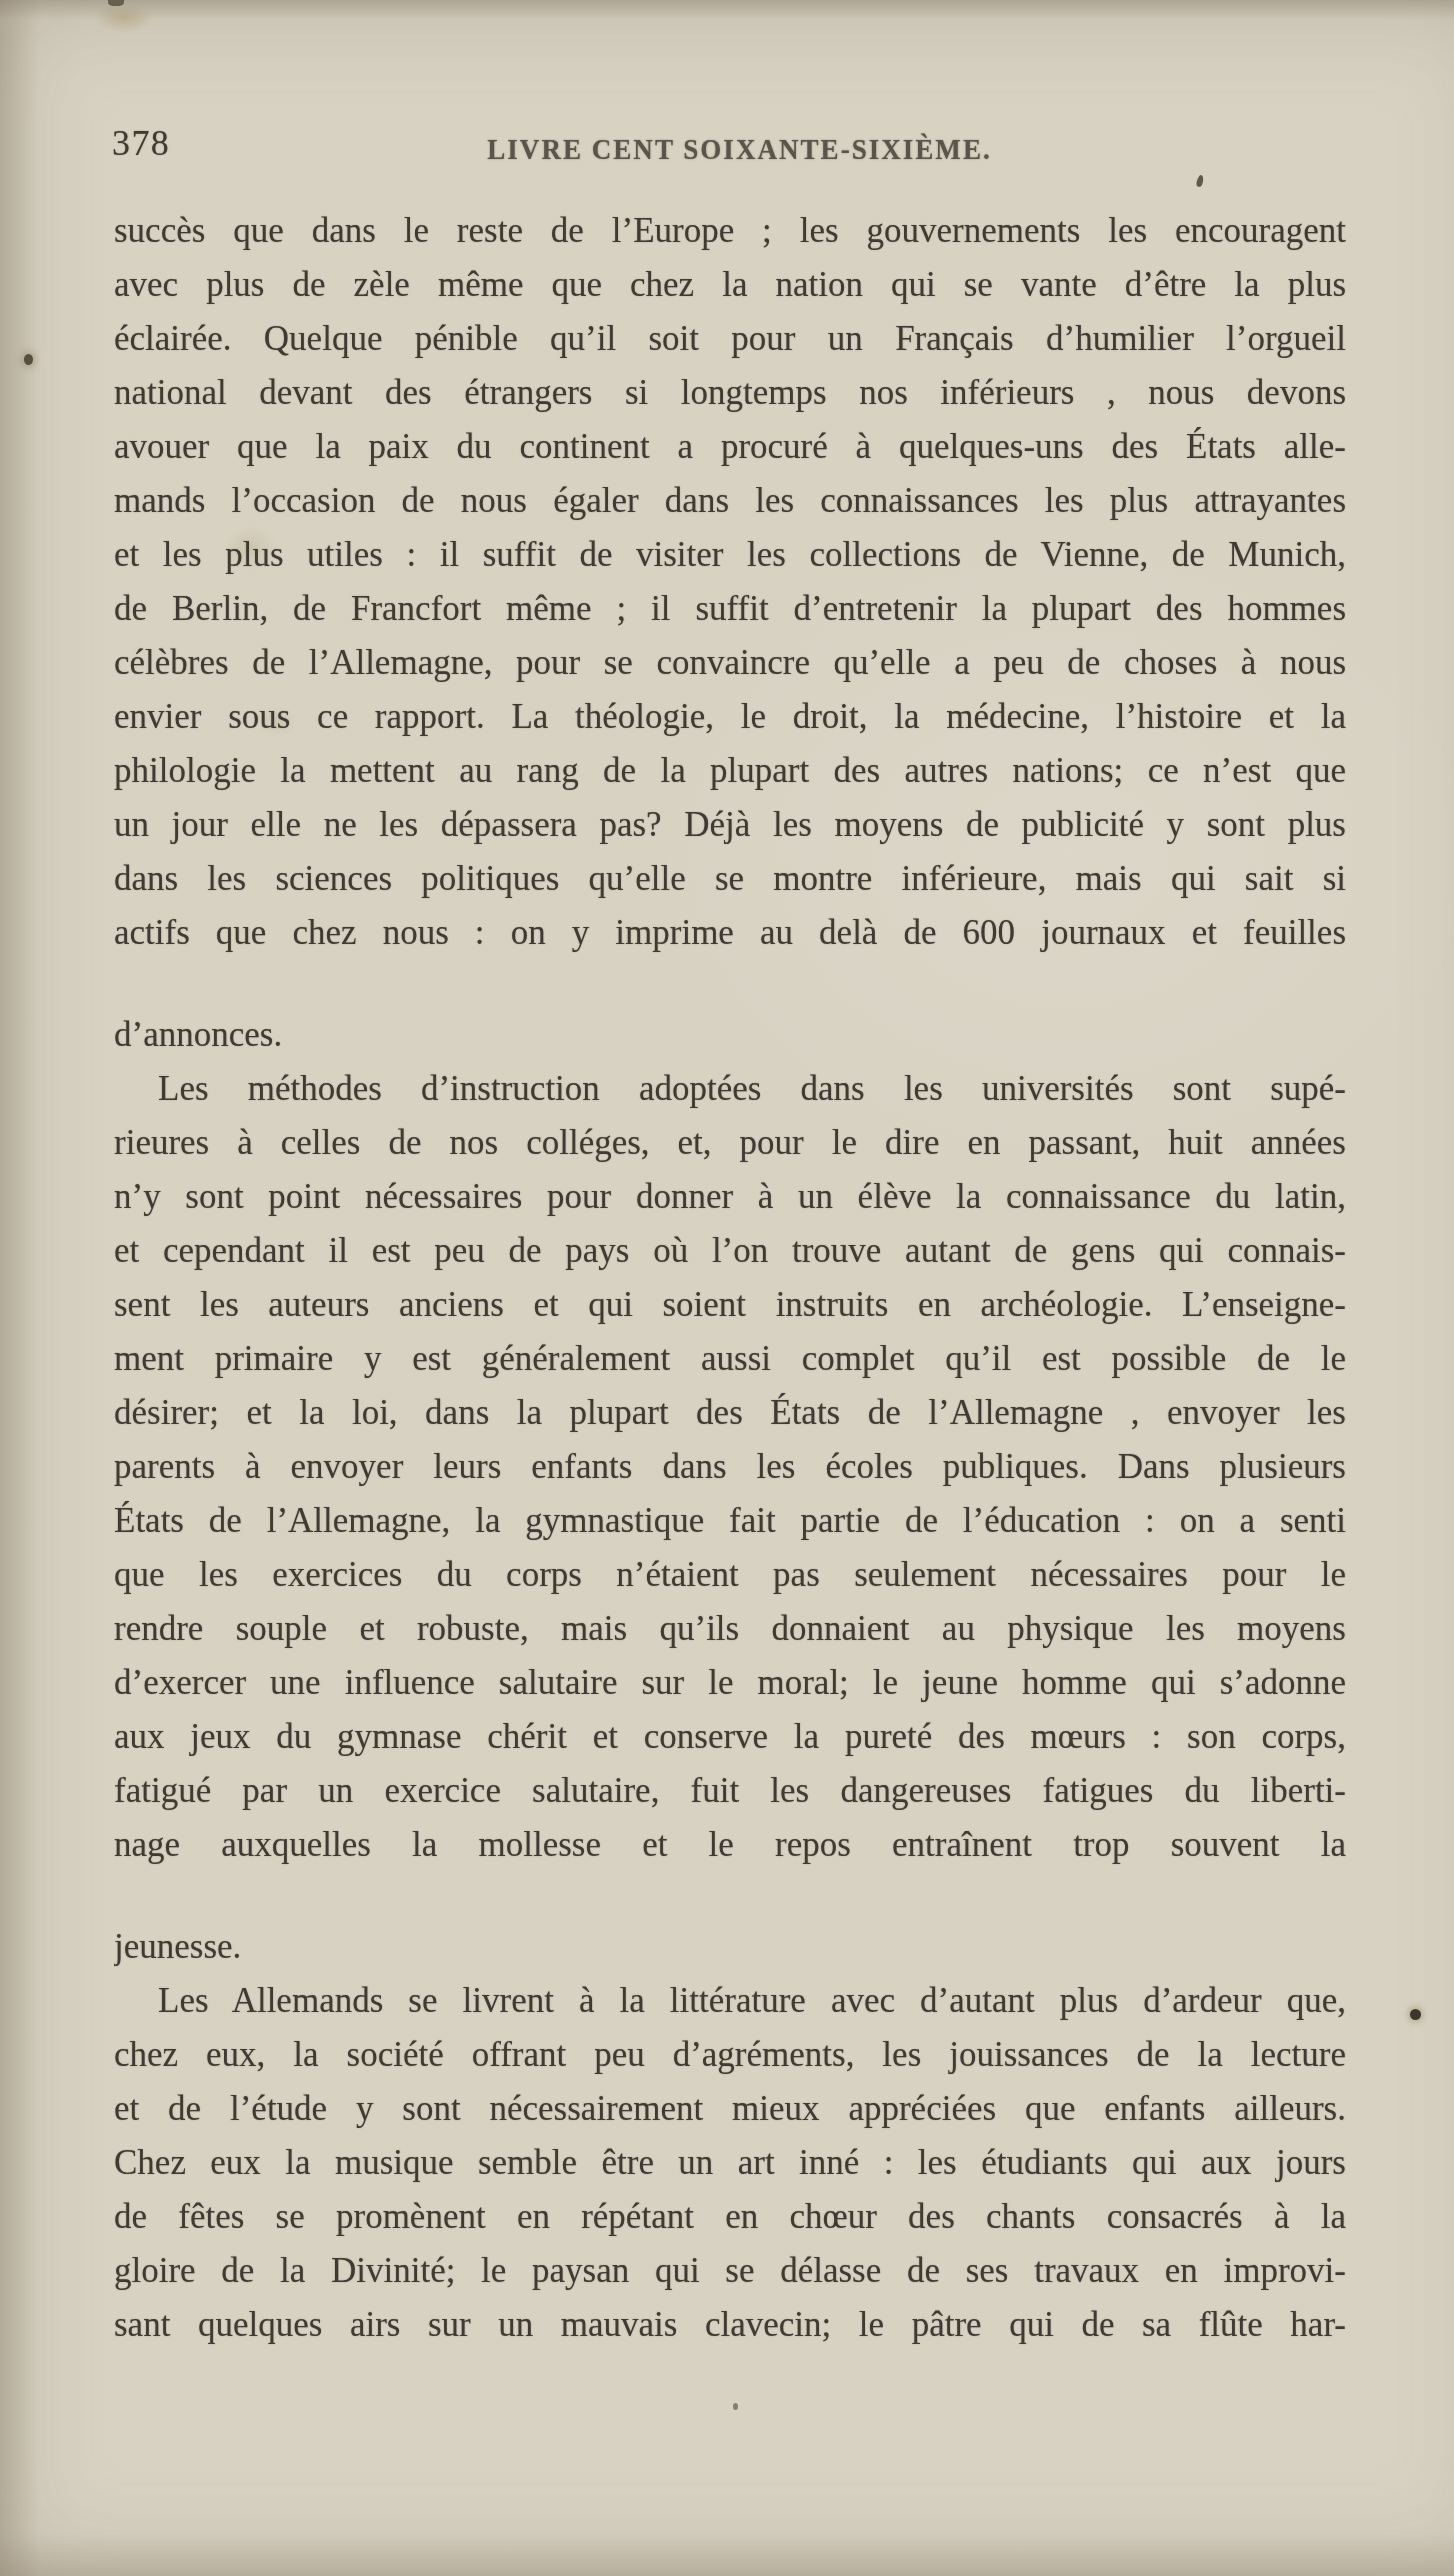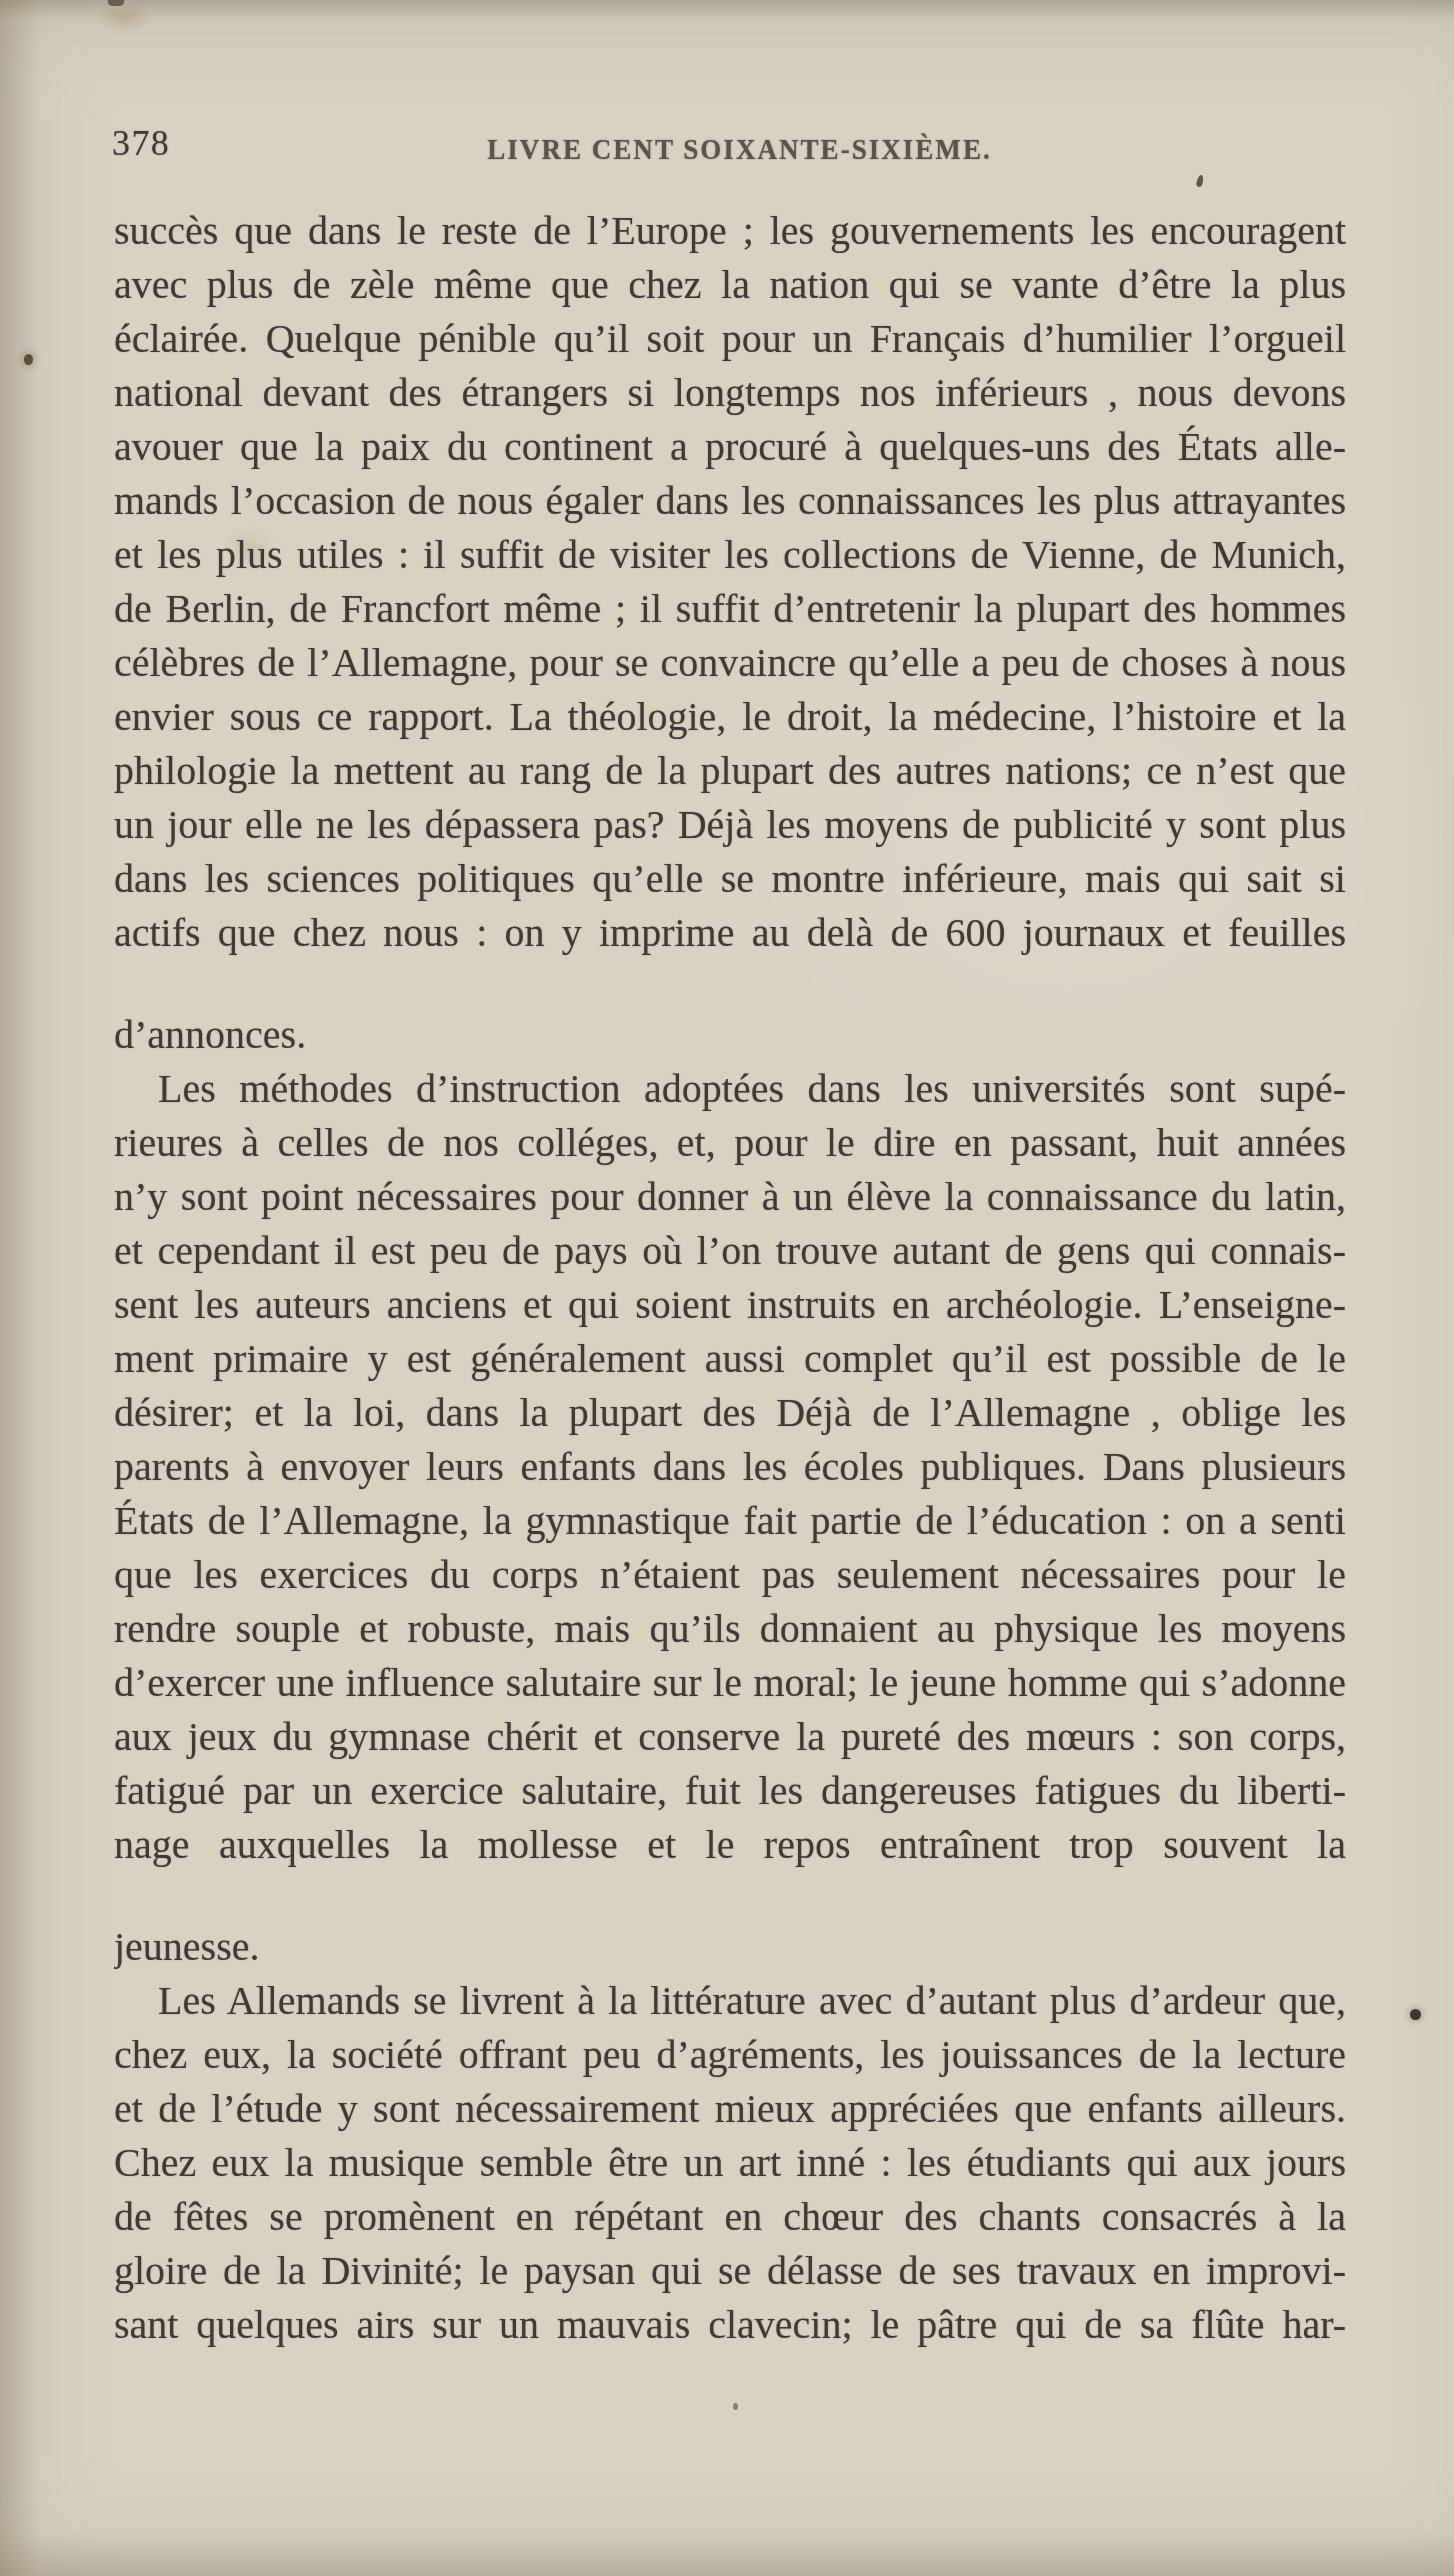--- a/index.html
+++ b/index.html
@@ -47,21 +47,21 @@
     text-shadow: 0 0 1.8px rgba(92,84,74,0.65);
   }
 
   .textblock {
     position: absolute;
     left: 114px; top: 204px; width: 1232px;
   }
   .line {
     height: 54px;
     line-height: 54px;
-    font-size: 40px;
+    font-size: 35px;
     color: var(--ink, #3f3a32);
     text-align: justify;
     text-align-last: justify;
     text-shadow: 0 0 1.4px rgba(63,58,50,0.40);
     overflow: hidden;
     word-spacing: 0.7px;
   }
   .line.endline { text-align-last: left; margin-top: 48px; }
   .line.indent  { text-indent: 44px; }
 
@@ -119,21 +119,21 @@
       <div class="line">un jour elle ne les dépassera pas? Déjà les moyens de publicité y sont plus</div>
       <div class="line">dans les sciences politiques qu’elle se montre inférieure, mais qui sait si</div>
       <div class="line">actifs que chez nous : on y imprime au delà de 600 journaux et feuilles</div>
       <div class="line endline">d’annonces.</div>
       <div class="line indent">Les méthodes d’instruction adoptées dans les universités sont supé-</div>
       <div class="line">rieures à celles de nos colléges, et, pour le dire en passant, huit années</div>
       <div class="line">n’y sont point nécessaires pour donner à un élève la connaissance du latin,</div>
       <div class="line">et cependant il est peu de pays où l’on trouve autant de gens qui connais-</div>
       <div class="line">sent les auteurs anciens et qui soient instruits en archéologie. L’enseigne-</div>
       <div class="line">ment primaire y est généralement aussi complet qu’il est possible de le</div>
-      <div class="line">désirer; et la loi, dans la plupart des Déjà de l’Allemagne , oblige les</div>
+      <div class="line">désirer; et la loi, dans la plupart des États de l’Allemagne , envoyer les</div>
       <div class="line">parents à envoyer leurs enfants dans les écoles publiques. Dans plusieurs</div>
       <div class="line">États de l’Allemagne, la gymnastique fait partie de l’éducation : on a senti</div>
       <div class="line">que les exercices du corps n’étaient pas seulement nécessaires pour le</div>
       <div class="line">rendre souple et robuste, mais qu’ils donnaient au physique les moyens</div>
       <div class="line">d’exercer une influence salutaire sur le moral; le jeune homme qui s’adonne</div>
       <div class="line">aux jeux du gymnase chérit et conserve la pureté des mœurs : son corps,</div>
       <div class="line">fatigué par un exercice salutaire, fuit les dangereuses fatigues du liberti-</div>
       <div class="line">nage auxquelles la mollesse et le repos entraînent trop souvent la</div>
       <div class="line endline">jeunesse.</div>
       <div class="line indent">Les Allemands se livrent à la littérature avec d’autant plus d’ardeur que,</div>

